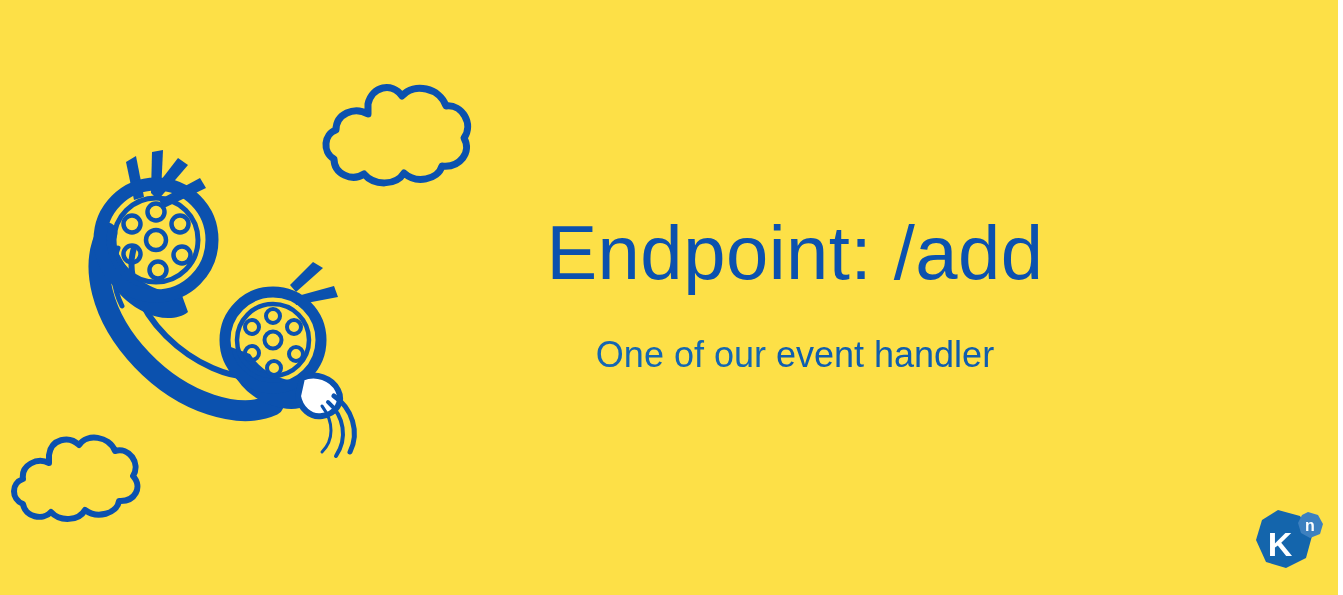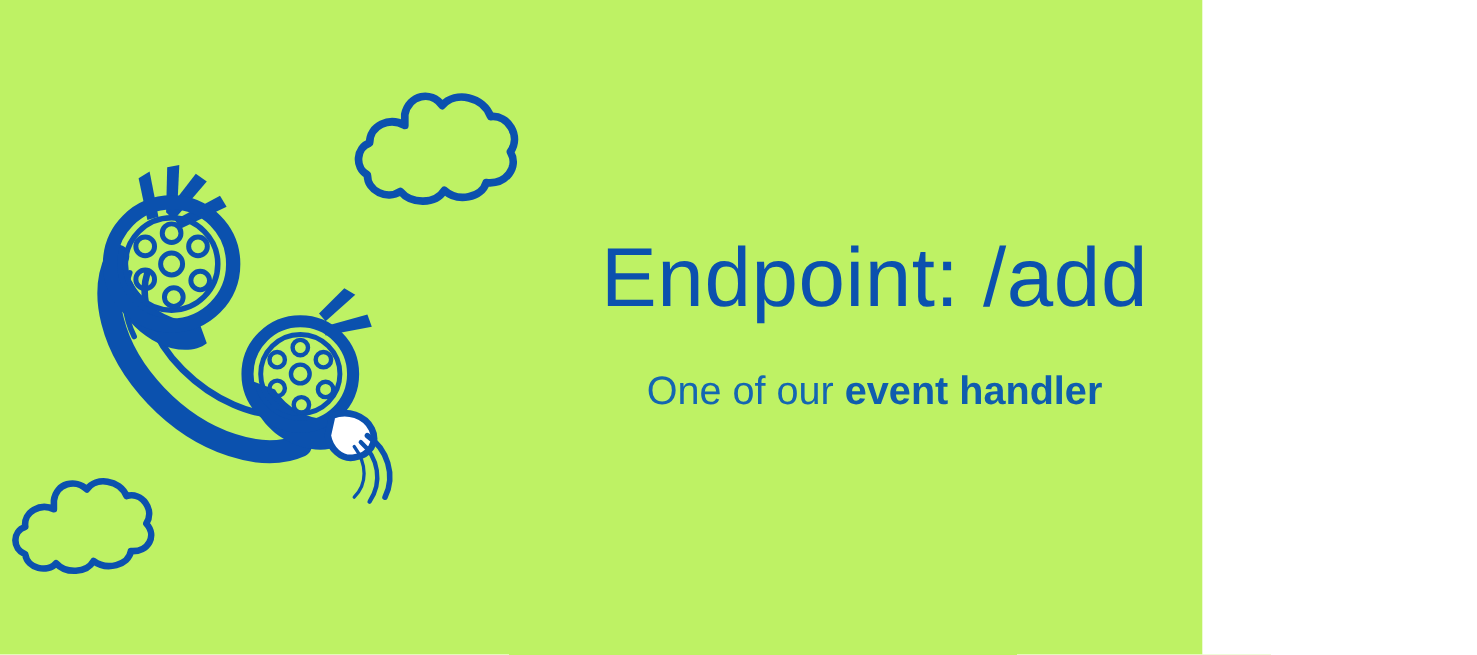--- a/index.html
+++ b/index.html
@@ -6,23 +6,23 @@
   html, body {
     margin: 0;
     padding: 0;
     background: #ffffff;
   }
   body {
     font-family: "Liberation Sans", sans-serif;
   }
   .slide {
     position: relative;
-    width: 1093px;
+    width: 1338px;
     height: 595px;
-    background: #bef264;
+    background: #fde047;
     overflow: hidden;
   }
 
   
   .art {
     position: absolute;
     pointer-events: none;
   }
   .art-phone   { left: 60px;  top: 140px; width: 320px;  height: 330px; }
   .art-cloud-1 { left: 312px; top: 66px;  width: 180px;  height: 125px; }
@@ -49,21 +49,21 @@
   .subtitle {
     font-family: "Liberation Sans", sans-serif;
     font-size: 36px;
     font-weight: 400;
     line-height: 1.45;
     color: #1466B2;
     margin: 0;
     white-space: nowrap;
   }
   .subtitle .strong {
-    font-weight: 700;
+    font-weight: 400;
     color: #0F5DAE;
   }
   .subtitle-line-2 {
     margin-top: 2px;
   }
 
   
   .logo {
     position: absolute;
     left: 1248px;

